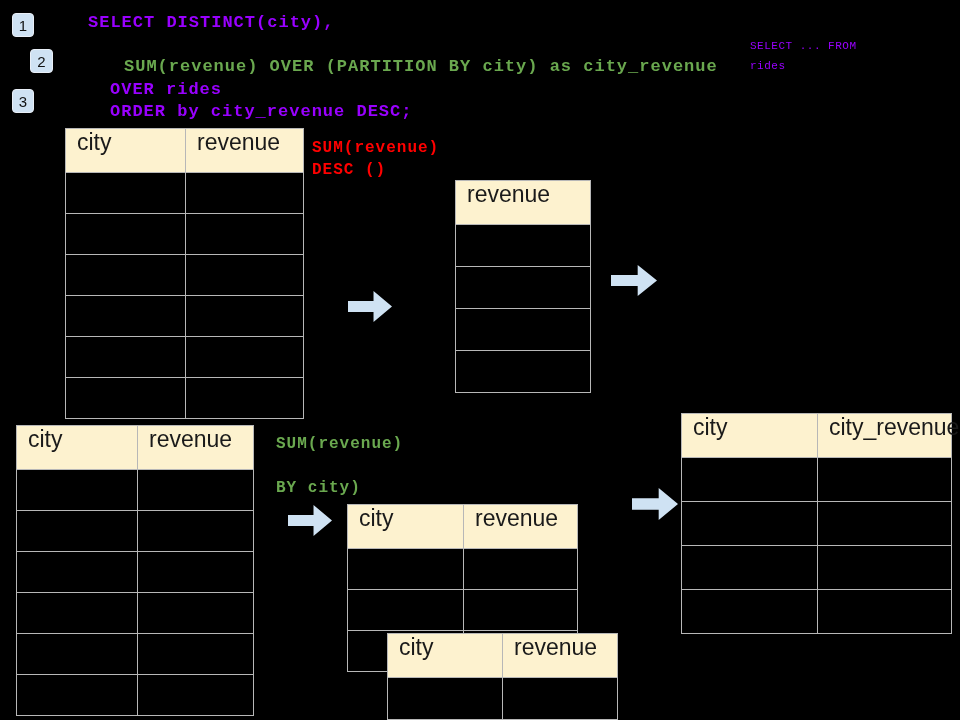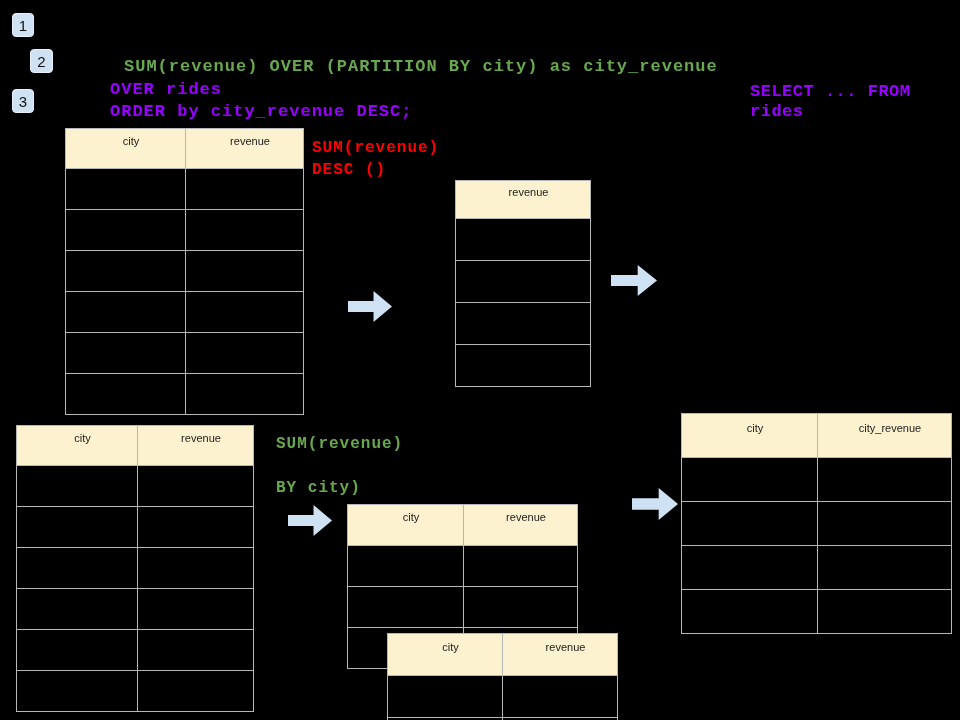--- a/index.html
+++ b/index.html
@@ -17,30 +17,30 @@
   
   .code{
     position:absolute;font-family:"Liberation Mono",monospace;font-weight:bold;
     font-size:17px;letter-spacing:1px;white-space:pre;line-height:22px;
   }
   .c-purple{color:var(--sql-purple,#9900ff);}
   .c-red{color:var(--sql-red,#ff0000);}
   .c-green{color:var(--sql-green,#6aa84f);}
   .snippet{
     position:absolute;left:750px;top:36px;font-family:"Liberation Mono",monospace;
-    font-weight:bold;font-size:17px;letter-spacing:.5px;line-height:20px;
-    color:var(--sql-purple,#9900ff);white-space:pre;margin-top:46px;
+    font-weight:normal;font-size:11px;letter-spacing:.5px;line-height:20px;
+    color:var(--sql-purple,#9900ff);white-space:pre;
   }
   
   table.schematic{
     position:absolute;border-collapse:collapse;table-layout:fixed;
   }
   table.schematic th{
     background:var(--header-fill,#fdf2cf);color:#1a1a1a;font-weight:400;
-    font-size:11px;text-align:center;padding:0 0 16px 11px;
+    font-size:23px;text-align:left;padding:0 0 16px 11px;
     border:1px solid var(--table-border,#b7b7b7);box-sizing:border-box;
   }
   table.schematic td{
     background:#000;border:1px solid var(--table-border,#b7b7b7);
     padding:0;box-sizing:border-box;
   }
   .tbl-a th{height:40px}.tbl-a td{height:41px}
   .tbl-b th{height:38px}.tbl-b td{height:42px}
   .tbl-c th{height:40px}.tbl-c td{height:41px}
   .tbl-d th{height:41px}.tbl-d td{height:41px}
@@ -60,20 +60,21 @@
   <div class="badge" style="left:12px;top:13px;">
       <span>1</span>
     </div>
   <div class="badge" style="left:30px;top:49px;width:23px;">
       <span>2</span>
     </div>
   <div class="badge" style="left:12px;top:89px;">
       <span>3</span>
     </div>
 
+  <div class="code c-purple" style="left:88px;top:12px;">SELECT DISTINCT(city),</div>
   <div class="code c-green" style="left:124px;top:56px;">SUM(revenue) OVER (PARTITION BY city) as city_revenue</div>
   <div class="code c-purple" style="left:110px;top:79px;">OVER rides</div>
   <div class="code c-purple" style="left:110px;top:101px;">ORDER by city_revenue DESC;</div>
 
   <div class="snippet"><span>SELECT ... FROM</span><br><span>rides</span></div>
 
   <div class="code c-red" style="left:312px;top:137px;font-size:16px;"><span>SUM(revenue)</span><br><span>DESC ()</span></div>
 
   <div class="code c-green" style="left:276px;top:433px;font-size:16px;"><span>SUM(revenue)</span><br><br><span>BY city)</span></div>
 

